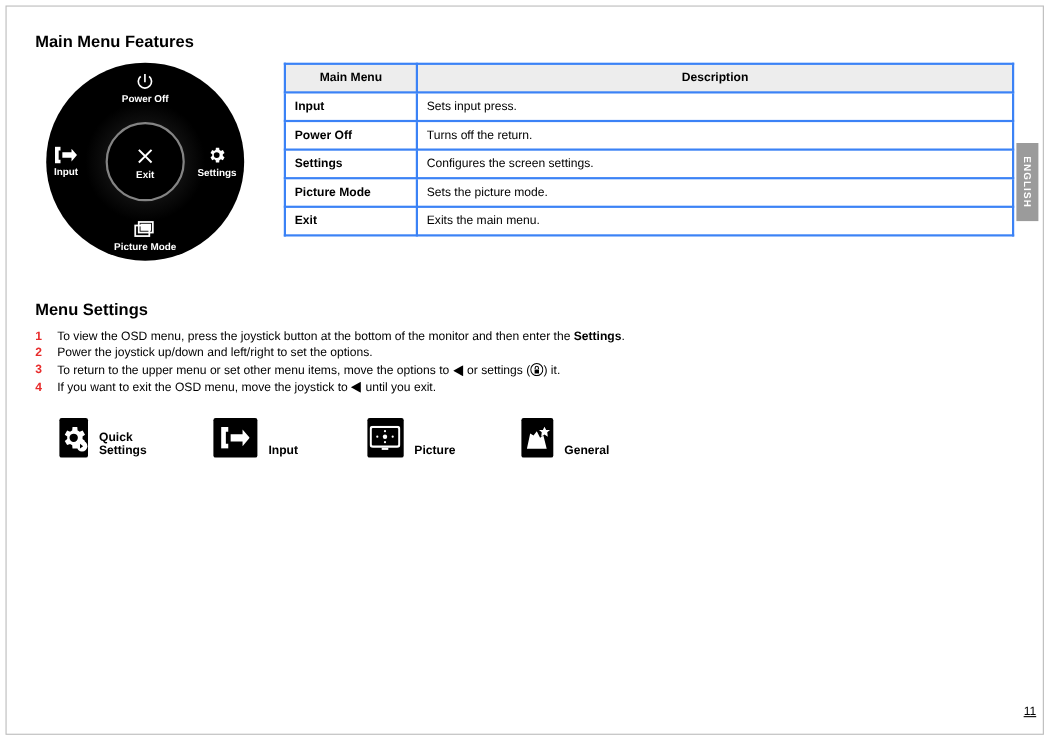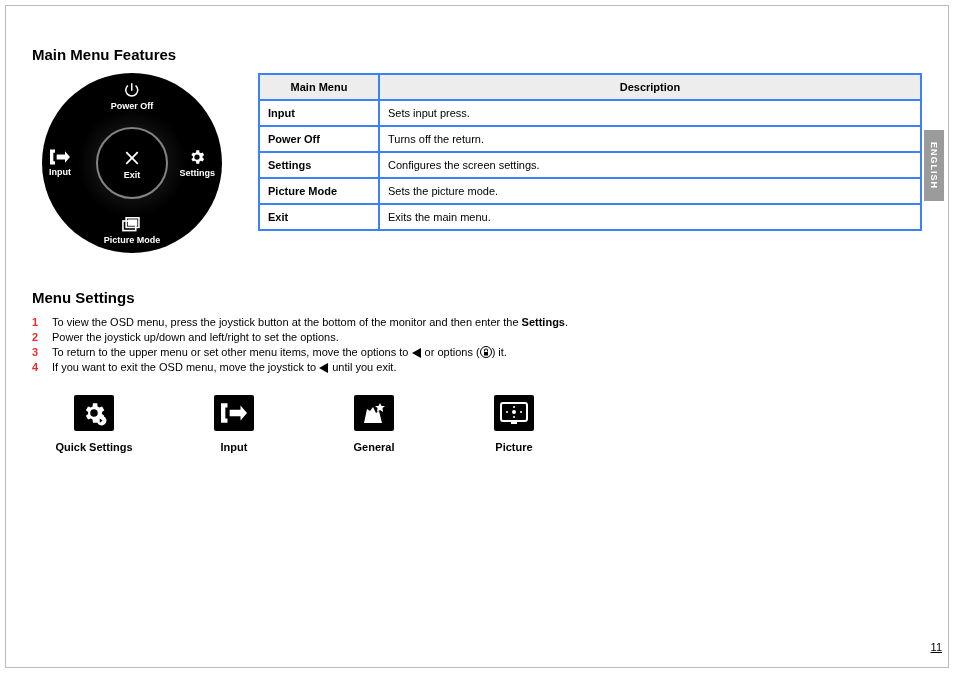--- a/index.html
+++ b/index.html
@@ -10,21 +10,21 @@
   body{
     width:954px;
     height:673px;
     background:#ffffff;
     font-family:"Segoe UI",Arial,Helvetica,sans-serif;
     color:#000;
     position:relative;
     font-size:11px;
   }
   .page{
-    padding:46px 32px 0 32px;
+    padding:30px 32px 0 32px;
   }
   h2.section{
     font-size:15px;
     font-weight:700;
     margin:0 0 10px 0;
     font-family:"Segoe UI Semibold","Arial Black",Arial,sans-serif;
   }
   
   .top-row{
     display:flex;
@@ -101,21 +101,21 @@
     text-orientation:mixed;
   }
   
   .numlist{list-style:none;margin:8px 0 0 0;padding:0;}
   .numlist li{display:flex;gap:10px;margin:3px 0;font-size:11px;}
   .numlist li .n{color:var(--accent);font-weight:600;width:10px;}
   .numlist b{font-weight:700;}
   .inline-svg{display:inline-block;vertical-align:-2px;}
   
   .icon-row{display:flex;gap:60px;margin-top:22px;margin-left:22px;}
-  .icon-cell{display:flex;flex-direction:column;align-items:center;gap:10px;width:80px;}
+  .icon-cell{display:flex;flex-direction:row;align-items:flex-end;gap:10px;width:80px;}
   .icon-box{
     width:40px;height:36px;background:#000;border-radius:2px;
     display:flex;align-items:center;justify-content:center;
   }
   .icon-box svg{fill:#fff;}
   .icon-cell .cap{font-size:11px;font-weight:700;}
   
   .pageno{
     position:absolute;right:12px;bottom:20px;font-size:11px;text-decoration:underline;
   }
@@ -222,21 +222,21 @@
     </li>
     <li>
         <span class="n">2</span>
       <span>Power the joystick up/down and left/right to set the options.</span>
     </li>
     <li>
         <span class="n">3</span>
       <span>
         <span>To return to the upper menu or set other menu items, move the options to </span><svg class="inline-svg" width="10" height="10" viewBox="0 0 10 10">
             <path d="M9 0v10L0 5z"></path>
-          </svg><span> or options (</span><svg class="inline-svg" width="12" height="12" viewBox="0 0 24 24">
+          </svg><span> or settings (</span><svg class="inline-svg" width="12" height="12" viewBox="0 0 24 24">
             <circle cx="12" cy="12" r="11" fill="none" stroke="#000" stroke-width="2"></circle>
             <path d="M12 5a4 4 0 0 0-4 4v2h2V9a2 2 0 1 1 4 0v2h2V9a4 4 0 0 0-4-4zm-4 7h8v7H8z"></path>
           </svg><span>) it.</span>
       </span>
     </li>
     <li>
         <span class="n">4</span>
       <span>
         <span>If you want to exit the OSD menu, move the joystick to </span><svg class="inline-svg" width="10" height="10" viewBox="0 0 10 10">
             <path d="M9 0v10L0 5z"></path>
@@ -256,42 +256,42 @@
         </div>
       <span class="cap">Quick Settings</span>
     </div>
     <div class="icon-cell">
       <div class="icon-box">
           <svg width="26" height="20" viewBox="0 0 24 18">
             <path d="M0 0h6v4H4v10h2v4H0V0zm8 6h10V2l6 7-6 7v-4H8V6z"></path>
           </svg>
         </div>
       <span class="cap">Input</span>
-    </div>
-    <div class="icon-cell">
-      <div class="icon-box">
-          <svg width="26" height="24" viewBox="0 0 26 24">
-            <path d="M3 22l3-14 3 2 3-4 3 6 3-2 3 12H3z"></path>
-            <path d="M19 2l1.5 3L24 5l-2.5 2L22 11l-3-2-3 2 .5-4L14 5l3.5 0z"></path>
-          </svg>
-        </div>
-      <span class="cap">General</span>
     </div>
     <div class="icon-cell">
       <div class="icon-box">
           <svg width="28" height="22" viewBox="0 0 28 22">
             <rect x="1" y="1" width="26" height="18" rx="2" fill="none" stroke="#fff" stroke-width="2"></rect>
             <circle cx="14" cy="10" r="2" fill="#fff"></circle>
             <circle cx="7" cy="10" r="1" fill="#fff"></circle>
             <circle cx="21" cy="10" r="1" fill="#fff"></circle>
             <circle cx="14" cy="5" r="1" fill="#fff"></circle>
             <circle cx="14" cy="15" r="1" fill="#fff"></circle>
             <rect x="11" y="20" width="6" height="2" fill="#fff"></rect>
           </svg>
         </div>
       <span class="cap">Picture</span>
     </div>
+    <div class="icon-cell">
+      <div class="icon-box">
+          <svg width="26" height="24" viewBox="0 0 26 24">
+            <path d="M3 22l3-14 3 2 3-4 3 6 3-2 3 12H3z"></path>
+            <path d="M19 2l1.5 3L24 5l-2.5 2L22 11l-3-2-3 2 .5-4L14 5l3.5 0z"></path>
+          </svg>
+        </div>
+      <span class="cap">General</span>
+    </div>
   </div>
 
 </div>
 
 <div class="side-tab">ENGLISH</div>
 <div class="pageno">11</div>
 
 </body></html>

